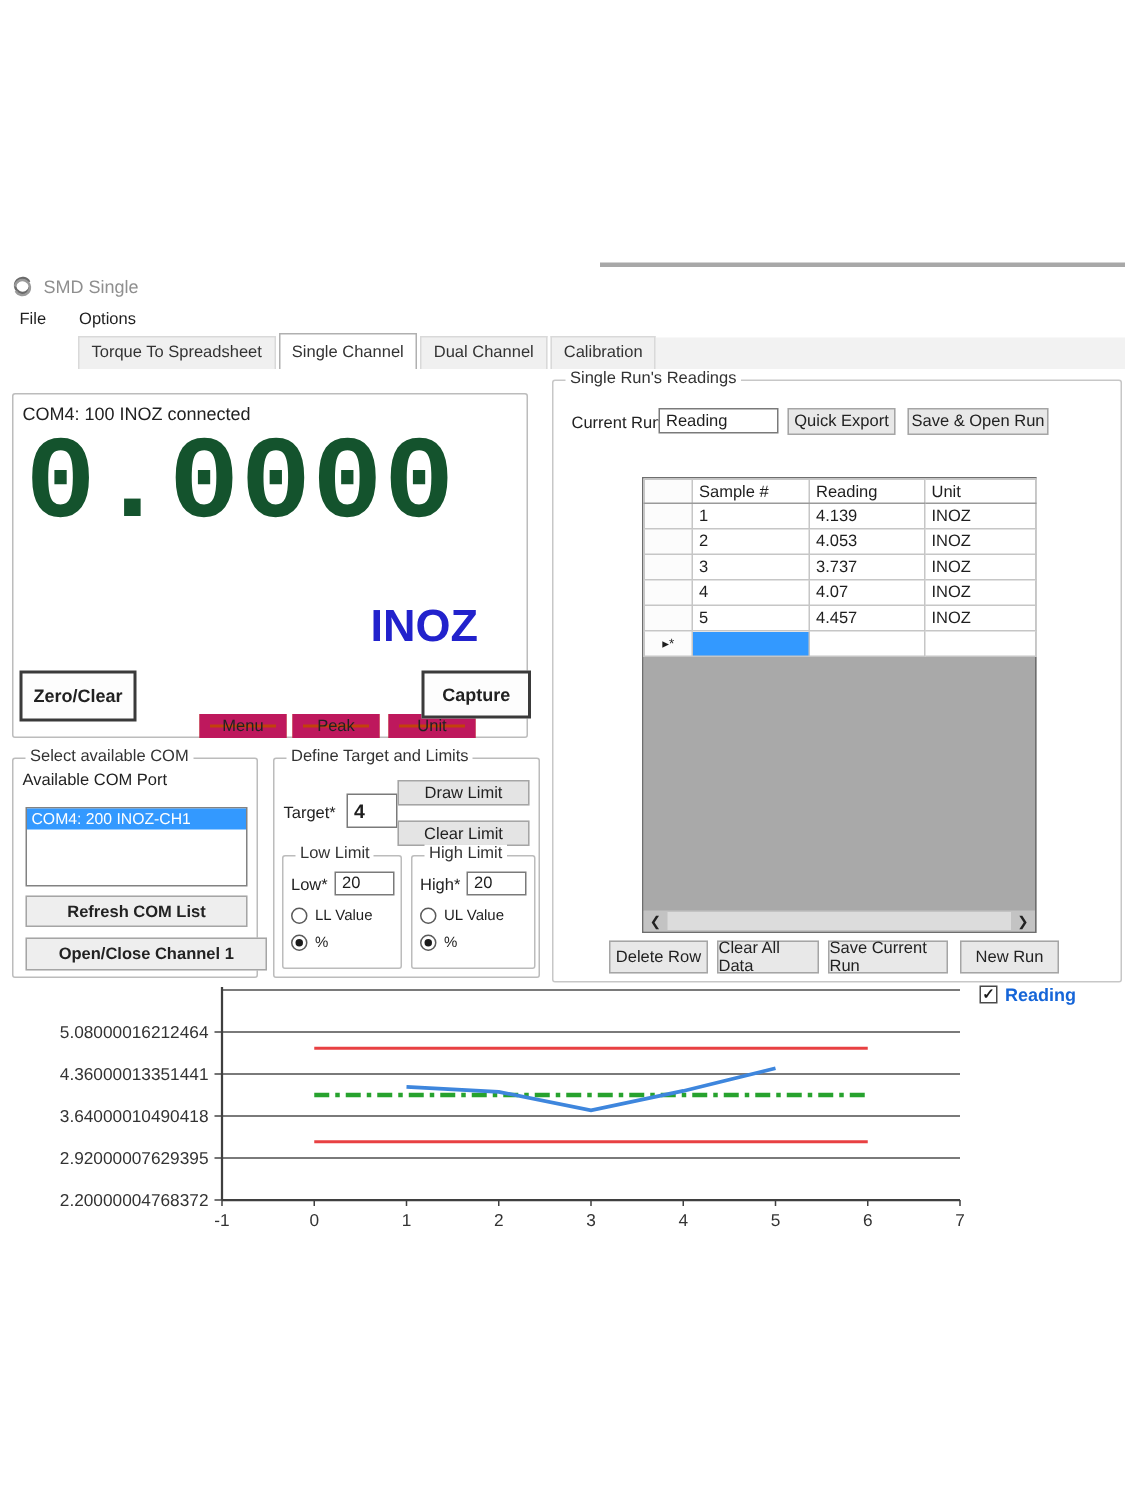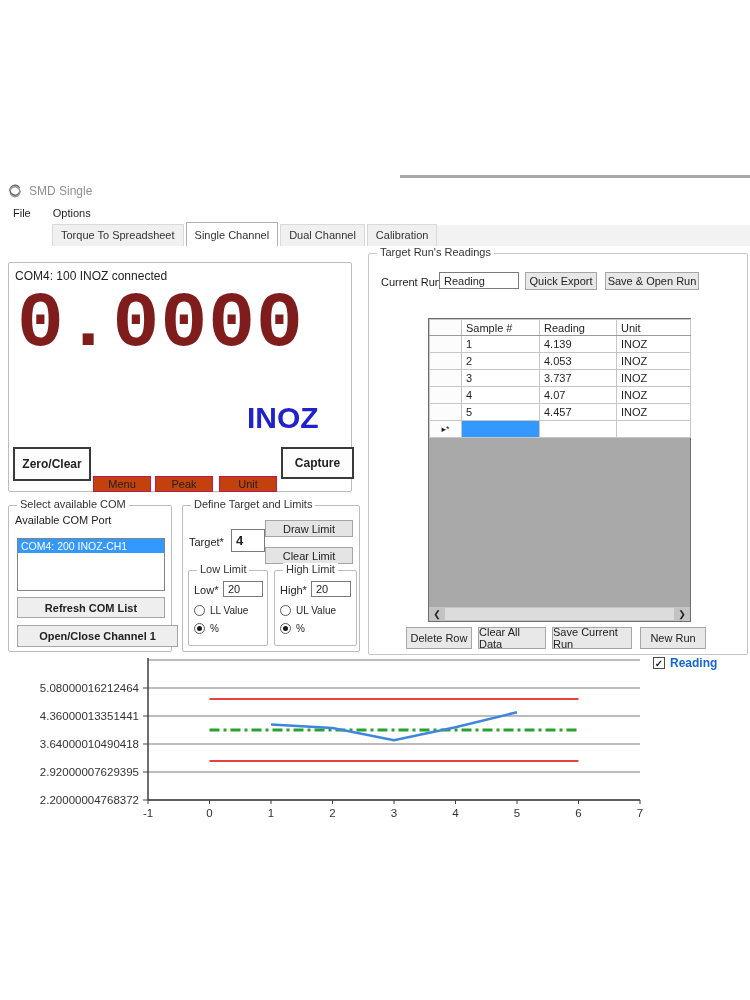--- a/index.html
+++ b/index.html
@@ -19,21 +19,21 @@
   .tab { padding:4px 8px 5px 8px; background:#f0f0f0; border:1px solid #d9d9d9; border-bottom:none; margin-right:2px; color:#333; }
   .tab.active { background:#ffffff; border:1px solid #b0b0b0; border-bottom:none; padding-top:6px; position:relative; z-index:2; }
   .tab-strip-fill { background:#f2f2f2; }
 
   
   .groupbox { border:1px solid #bcbcbc; border-radius:2px; }
   .groupbox > .caption { position:absolute; top:-8px; left:8px; background:#fff; padding:0 3px; font-size:11px; color:#333; }
 
   
   .btn { display:flex; align-items:center; justify-content:center; background:#eeeeee; border:1px solid #a5a5a5; font-size:11px; color:#222; font-family:Liberation Sans, sans-serif; cursor:default; }
-  .btn-white { background:#c2410c; border:1px solid #be185d; }
+  .btn-white { background:#c2410c; border:7px solid #be185d;margin-left:40px; }
   .btn-heavy { background:#fdfdfd; border:2px solid #3a3a3a; font-weight:bold; font-size:12px; }
   .btn-bold { font-weight:bold; }
 
   .label { font-size:11px; color:#222; }
   .textbox { background:#fff; border:1px solid #7a7a7a; font-size:11px; padding:1px 4px; display:flex; align-items:center; overflow:hidden; }
 
   
   .digital { font-family:"Liberation Mono","DejaVu Sans Mono",monospace; font-weight:bold; line-height:1; }
 
   
@@ -88,21 +88,21 @@
   <div class="abs tab-strip-fill" style="left:400px; top:225px; width:350px; height:21px;"></div>
   <div class="abs tab-strip" style="left:4px; top:222px; width:700px; height:24px;padding-left:48px;">
     <div class="tab">Torque To Spreadsheet</div>
     <div class="tab active">Single Channel</div>
     <div class="tab">Dual Channel</div>
     <div class="tab">Calibration</div>
   </div>
 
   <div class="abs groupbox" style="left:8px; top:262px; width:344px; height:230px;">
     <div class="abs label" style="left:6px; top:6px; font-size:12px;">COM4: 100 INOZ connected</div>
-    <div class="abs digital" style="left:8px; top:22px; font-size:78px; letter-spacing:1px; color:#7f1d1d;">0.0000</div>
+    <div class="abs digital" style="left:8px; top:22px; font-size:78px; letter-spacing:1px; color:#14532d;">0.0000</div>
     <div class="abs" style="left:238px; top:138px; font-size:30px; font-weight:bold; color:#2222cc;">INOZ</div>
 
     <div class="btn btn-heavy abs" style="left:4px; top:184px; width:78px; height:34px;">Zero/Clear</div>
     <div class="btn btn-white abs" style="left:84px; top:213px; width:58px; height:16px;">Menu</div>
     <div class="btn btn-white abs" style="left:146px; top:213px; width:58px; height:16px;">Peak</div>
     <div class="btn btn-white abs" style="left:210px; top:213px; width:58px; height:16px;">Unit</div>
     <div class="btn btn-heavy abs" style="left:272px; top:184px; width:73px; height:32px;">Capture</div>
   </div>
 
   <div class="abs groupbox" style="left:8px; top:505px; width:164px; height:147px;">
@@ -145,21 +145,21 @@
         <span>UL Value</span>
       </div>
       <div class="radio-row abs" style="left:5px; top:52px;">
         <span class="radio checked"></span>
         <span>%</span>
       </div>
     </div>
   </div>
 
   <div class="abs groupbox" style="left:368px; top:253px; width:380px; height:402px; border-color:#c7c7c7;">
-    <span class="caption">Target Run's Readings</span>
+    <span class="caption">Single Run's Readings</span>
     <div class="abs label" style="left:12px; top:22px;">Current Run:</div>
     <div class="textbox abs" style="left:70px; top:18px; width:80px; height:17px;">Reading</div>
     <div class="btn abs" style="left:156px; top:18px; width:72px; height:18px; background:#e8e8e8;">Quick Export</div>
     <div class="btn abs" style="left:236px; top:18px; width:94px; height:18px; background:#e8e8e8;">Save &amp; Open Run</div>
 
     <div class="grid-wrap abs" style="left:59px; top:64px; width:263px; height:304px;">
       <table class="grid">
         <colgroup>
             <col style="width:32px">
             <col style="width:78px">

